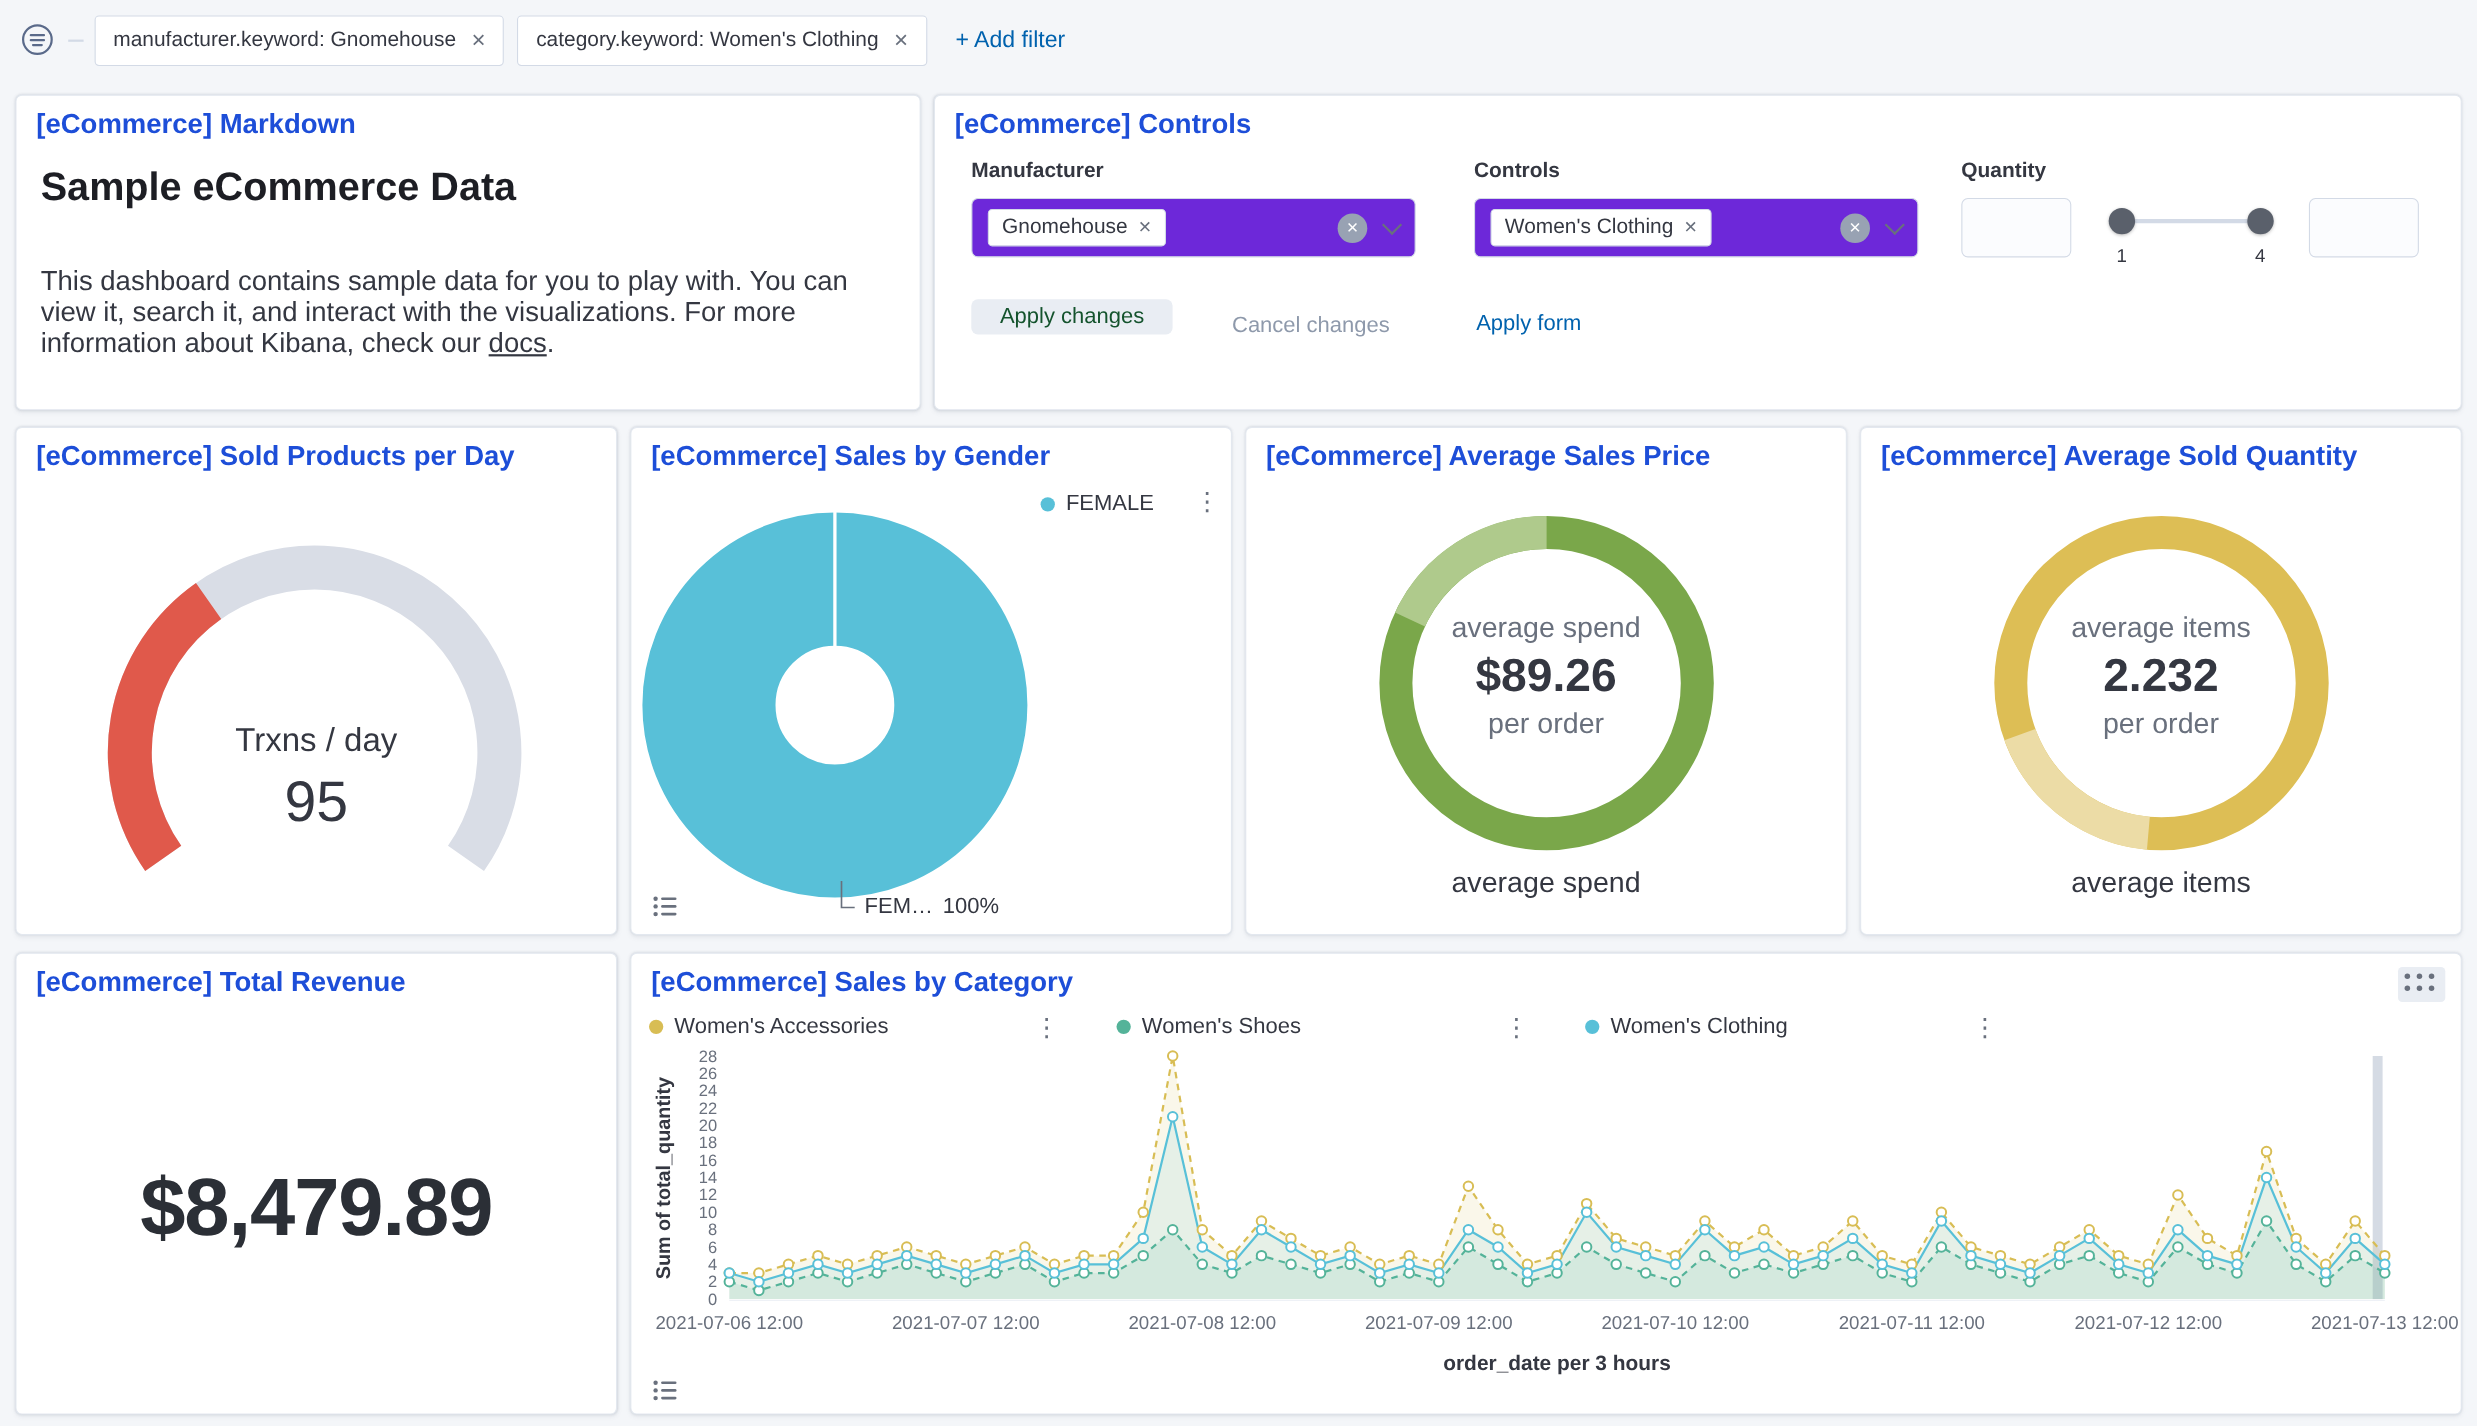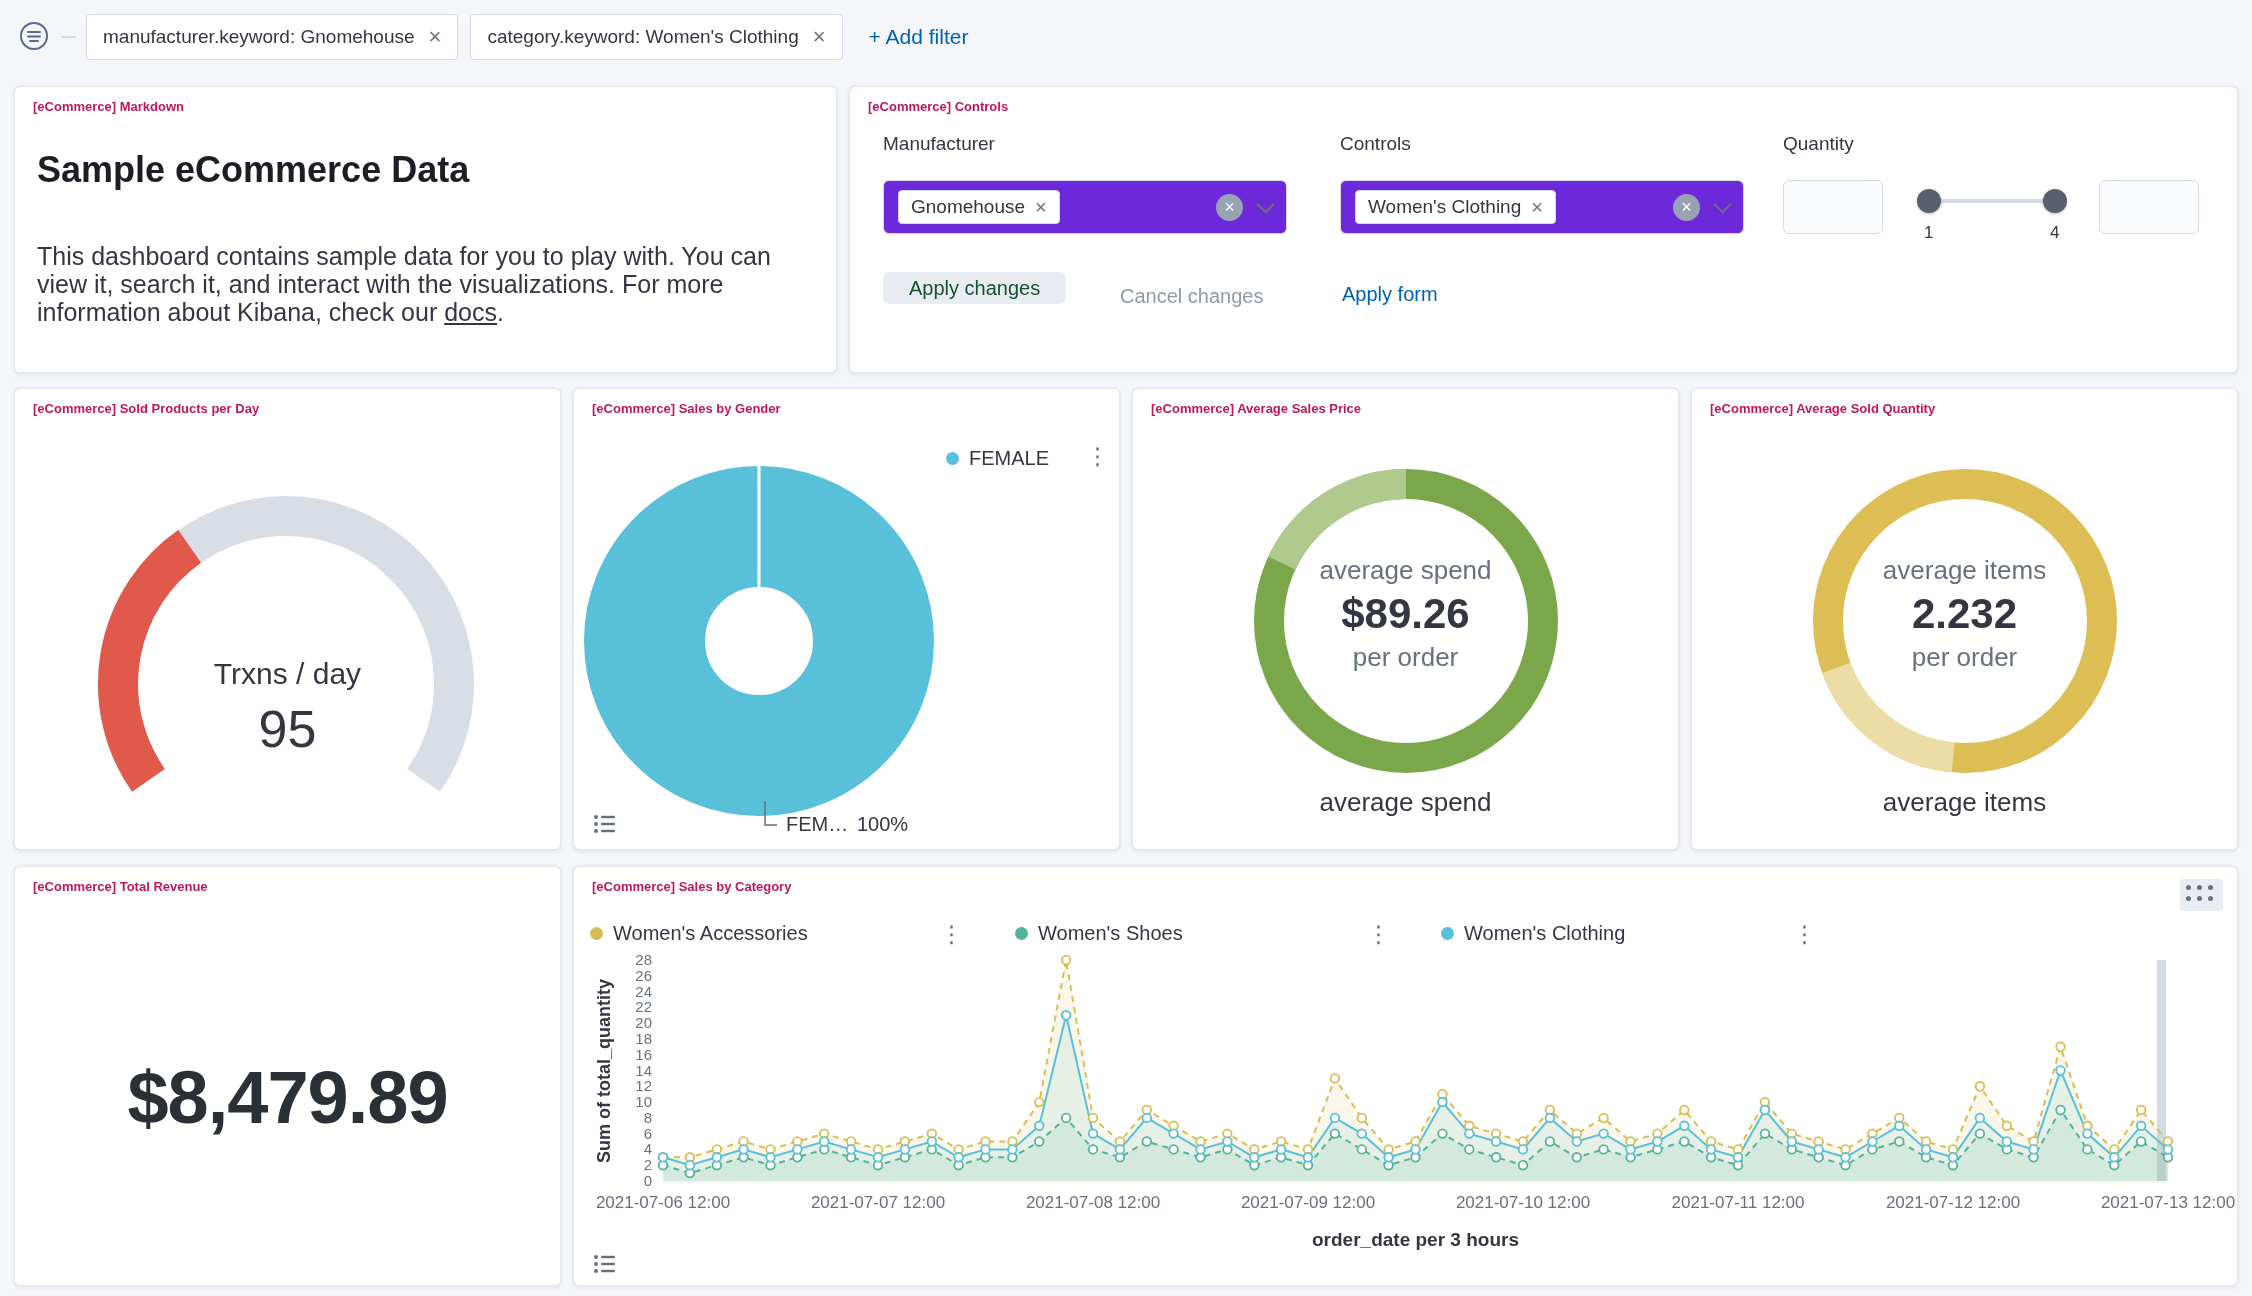--- a/index.html
+++ b/index.html
@@ -1,35 +1,35 @@
 <!DOCTYPE html>
 <html><head>
 <meta charset="utf-8">
 <style>
   html,body{margin:0;padding:0;background:#F4F6F9;}
   .stage{position:relative;width:2252px;height:1296px;background:#F4F6F9;font-family:"Liberation Sans",sans-serif;color:#343741;overflow:hidden;}
   .panel{position:absolute;background:#fff;border:1px solid #E3E8EF;border-radius:6px;box-shadow:0 2px 4px rgba(104,115,140,.10),0 0 2px rgba(104,115,140,.18);box-sizing:border-box;}
-  .panel-title{position:absolute;left:18px;top:12px;font-size:13px;font-weight:700;color:#be185d;white-space:nowrap;}
+  .panel-title{position:absolute;left:18px;top:12px;font-size:25px;font-weight:700;color:#1d4ed8;white-space:nowrap;}
   .chart-svg{position:absolute;left:0;top:0;}
 
   
   .filter-bar{position:absolute;left:0;top:0;width:100%;height:74px;display:flex;align-items:center;padding-left:12px;box-sizing:border-box;}
   .filter-menu-btn{background:none;border:none;padding:4px;cursor:pointer;display:flex;align-items:center;}
   .fb-sep{width:14px;height:2px;background:#D3DAE6;margin:0 10px 0 6px;}
   .filter-pill{display:inline-flex;align-items:center;height:44px;padding:0 16px;background:#fff;border:1px solid #D3DAE6;border-radius:4px;margin-right:12px;font-size:19px;color:#343741;cursor:pointer;}
   .pill-x{margin-left:14px;color:#69707D;font-size:22px;line-height:1;cursor:pointer;}
   .add-filter{margin-left:14px;font-size:21px;color:#0062AE;text-decoration:none;cursor:pointer;}
 
   
   .md-heading{position:absolute;left:22px;top:62px;font-size:36px;font-weight:700;color:#1D1E24;}
   .md-body{position:absolute;left:22px;top:130px;width:788px;font-size:25px;line-height:28px;color:#343741;}
   .docs-link{color:#343741;text-decoration:underline;cursor:pointer;}
 
   
-  .ctrl-label{position:absolute;top:46px;font-size:19px;font-weight:400;color:#343741;}
+  .ctrl-label{position:absolute;top:58px;font-size:19px;font-weight:700;color:#343741;}
   .combo{position:absolute;top:93px;height:54px;width:404px;background:#6d28d9;border:1px solid #D3DAE6;border-radius:6px;display:flex;align-items:center;padding:0 14px;box-sizing:border-box;cursor:pointer;}
   .chip{display:inline-flex;align-items:center;background:#fff;border:1px solid #D3DAE6;border-radius:4px;padding:5px 12px;font-size:19px;gap:10px;cursor:pointer;}
   .chip-x{color:#69707D;font-size:20px;line-height:1;cursor:pointer;}
   .combo-spacer{flex:1;}
   .combo-clear{width:27px;height:27px;border-radius:50%;background:#98A2B3;color:#fff;font-size:18px;display:flex;align-items:center;justify-content:center;margin-right:16px;cursor:pointer;}
   .caret{width:11px;height:11px;border-right:2px solid #69707D;border-bottom:2px solid #69707D;transform:rotate(45deg);margin-top:-6px;}
   .qty-input{position:absolute;top:93px;width:100px;height:54px;background:#FBFCFE;border:1px solid #D3DAE6;border-radius:6px;box-sizing:border-box;}
   .slider{position:absolute;left:1067px;top:90px;width:150px;height:80px;}
   .slider-track{position:absolute;left:0;right:0;top:22px;height:4px;background:#D3DAE6;border-radius:2px;cursor:pointer;}
   .slider-handle{position:absolute;top:12px;width:24px;height:24px;border-radius:50%;background:#5A606B;box-shadow:0 1px 3px rgba(0,0,0,.25);cursor:pointer;}

